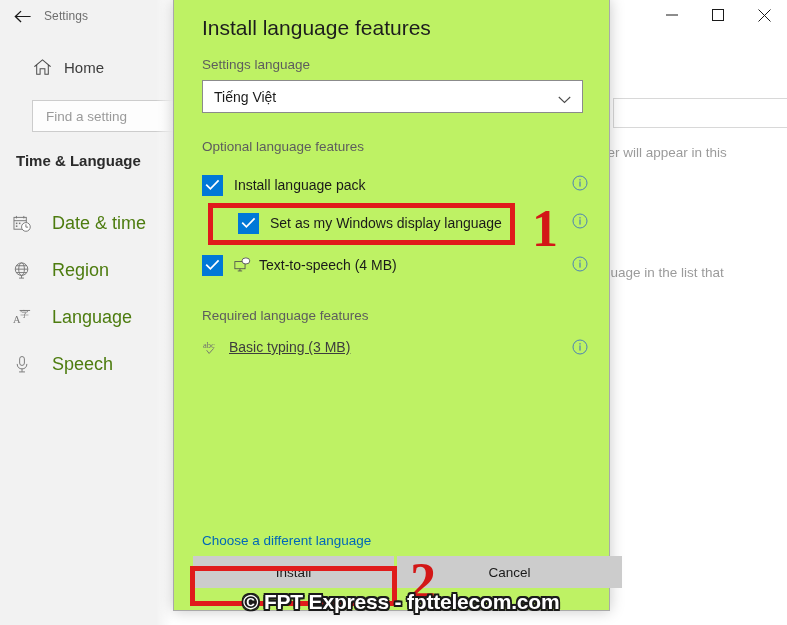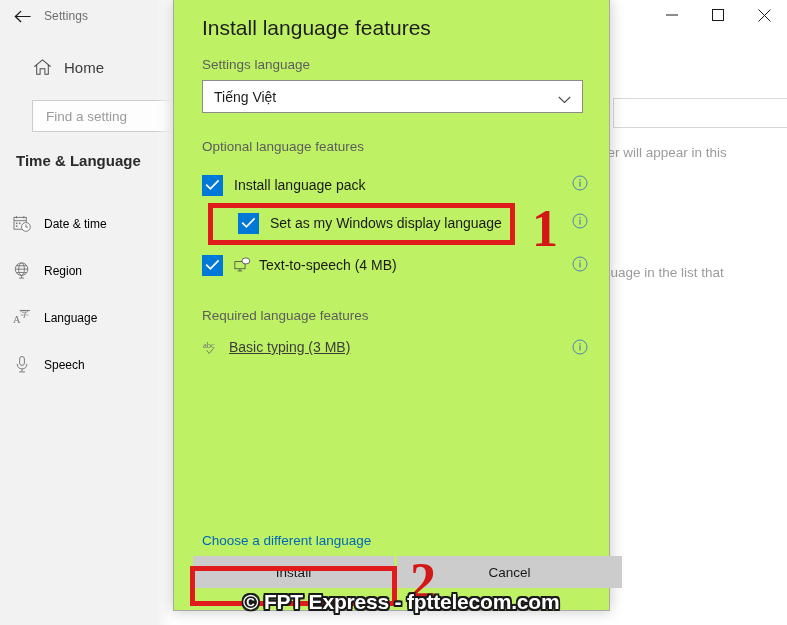--- a/index.html
+++ b/index.html
@@ -116,22 +116,23 @@
     height: 47px;
   }
   .nav-item .ico {
     width: 44px;
     display: flex;
     align-items: center;
     justify-content: center;
     color: #767676;
   }
   .nav-item .lbl {
-    font-size: 12px;
-    color: #000000;
+    font-size: 18px;
+    color: #4d7c0f;
+    margin-left: 8px;
   }
 
   
   .content-pane {
     position: absolute;
     left: 173px; top: 0;
     right: 0; bottom: 0;
     background: #ffffff;
   }
   .bg-field {

